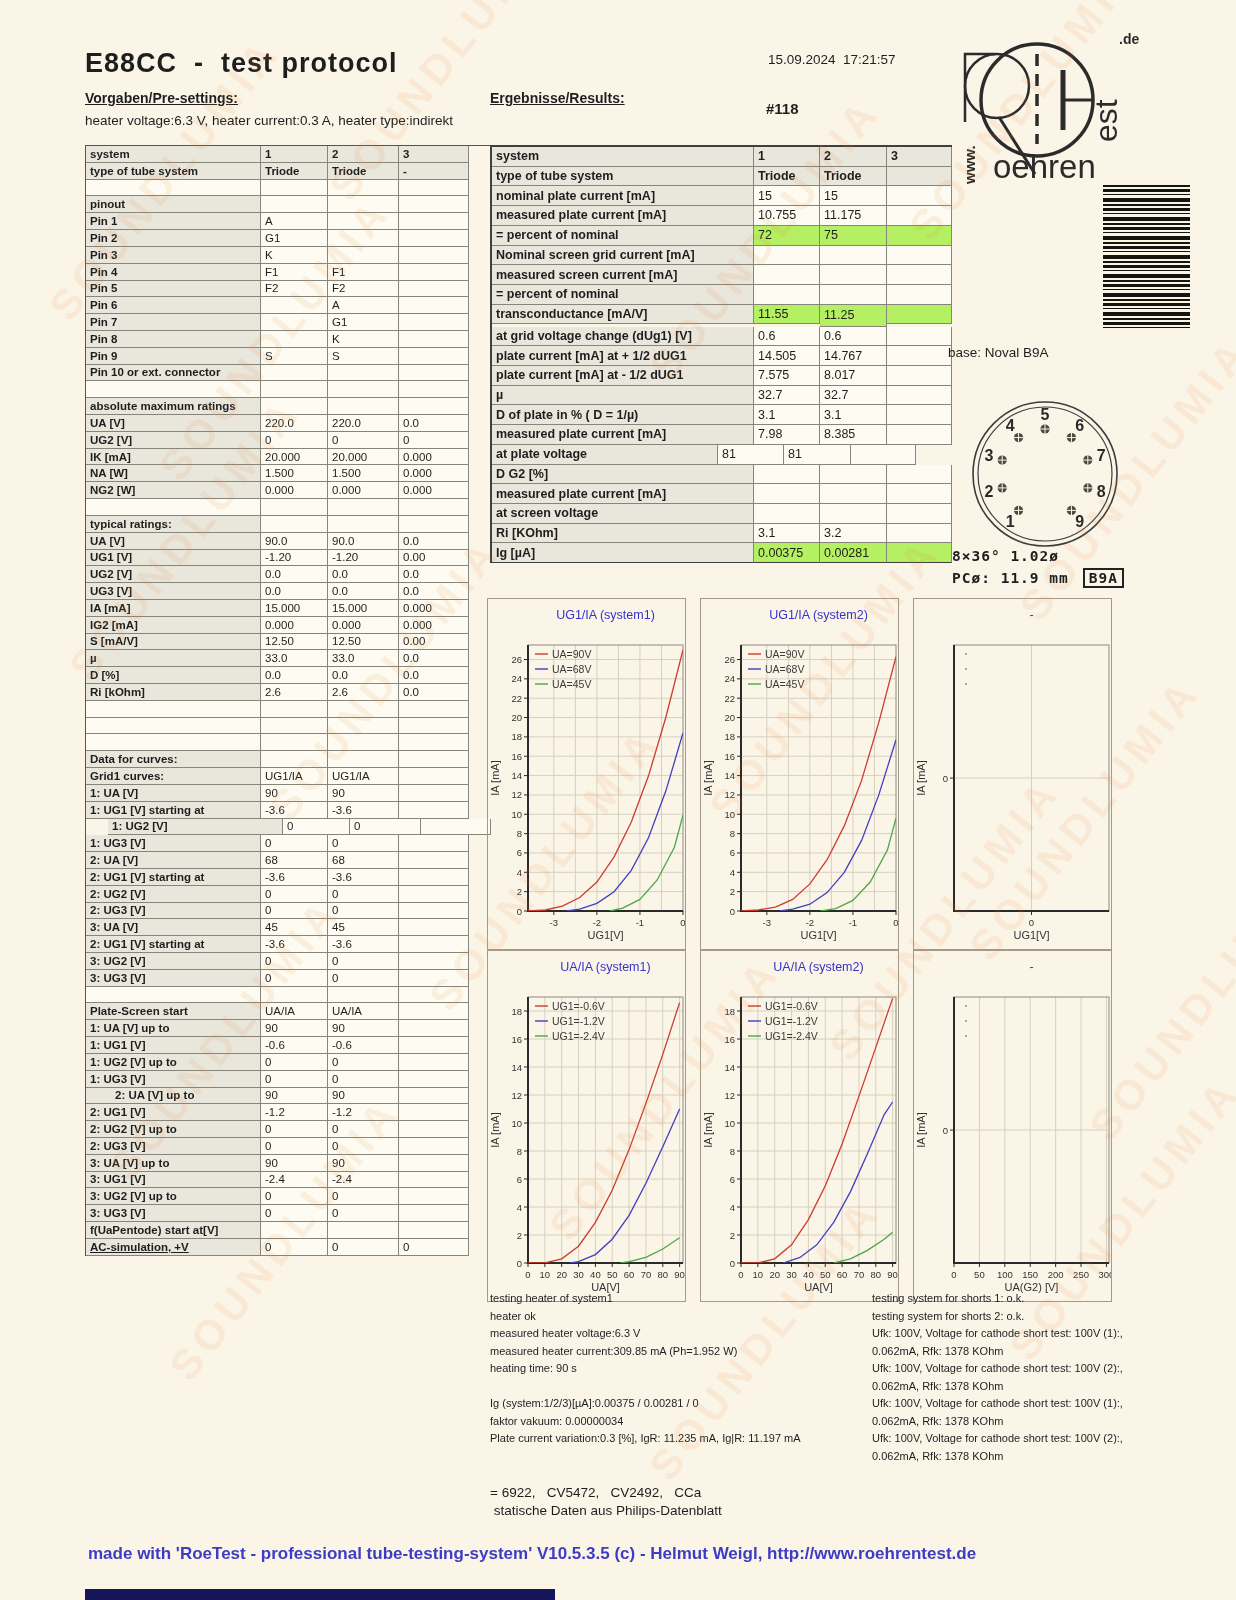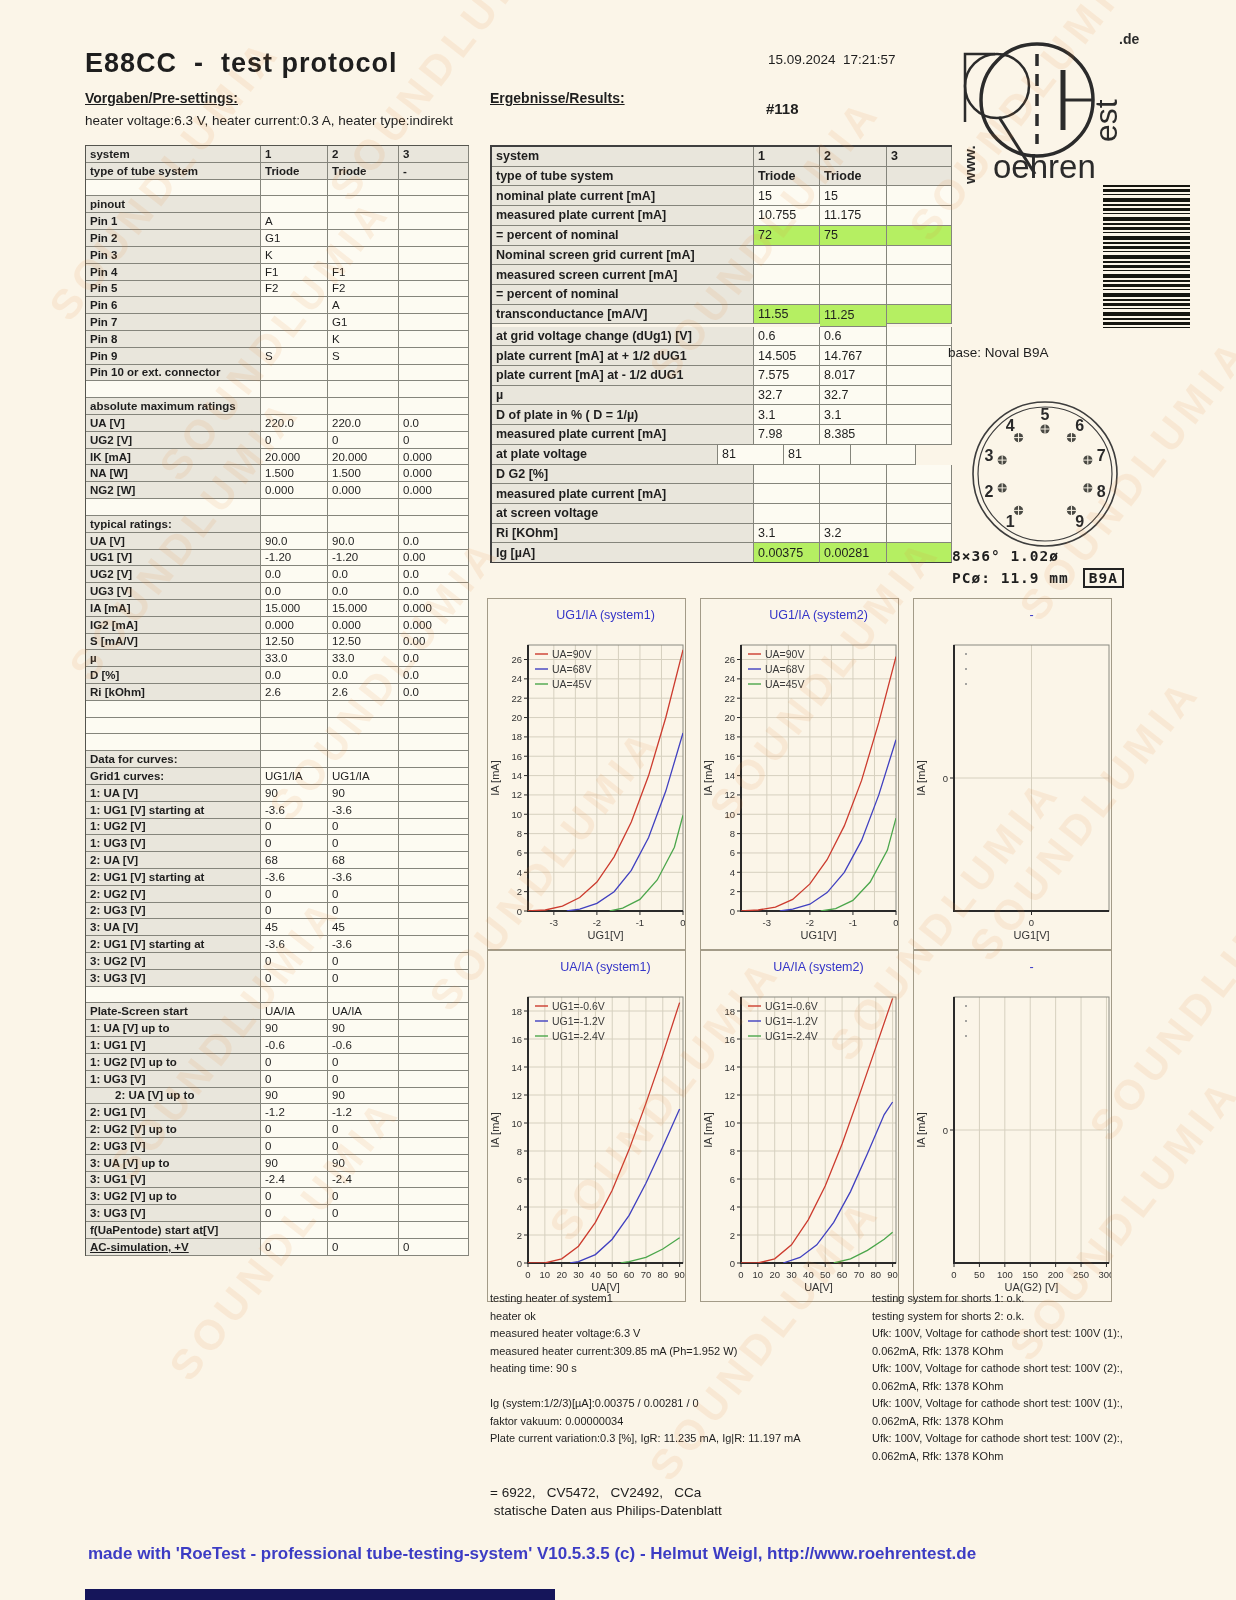--- a/index.html
+++ b/index.html
@@ -312,21 +312,21 @@
         <div class="tc valc" style="width: 71px; height: 16.8182px;">90</div>
         <div class="tc valc" style="width: 70px; height: 16.8182px;"></div>
       </div>
       <div class="trow">
         <div class="tc lblc" style="width: 175px; height: 16.8182px;">1: UG1 [V] starting at</div>
         <div class="tc valc" style="width: 67px; height: 16.8182px;">-3.6</div>
         <div class="tc valc" style="width: 71px; height: 16.8182px;">-3.6</div>
         <div class="tc valc" style="width: 70px; height: 16.8182px;"></div>
       </div>
       <div class="trow">
-        <div class="tc lblc" style="width: 175px; height: 16.8182px;">1: UG2 [V]</div>
+        <div class="tc lblc" style="width: 175px; height: 16.8182px; margin-left: 22px;">1: UG2 [V]</div>
         <div class="tc valc" style="width: 67px; height: 16.8182px;">0</div>
         <div class="tc valc" style="width: 71px; height: 16.8182px;">0</div>
         <div class="tc valc" style="width: 70px; height: 16.8182px;"></div>
       </div>
       <div class="trow">
         <div class="tc lblc" style="width: 175px; height: 16.8182px;">1: UG3 [V]</div>
         <div class="tc valc" style="width: 67px; height: 16.8182px;">0</div>
         <div class="tc valc" style="width: 71px; height: 16.8182px;">0</div>
         <div class="tc valc" style="width: 70px; height: 16.8182px;"></div>
       </div>

